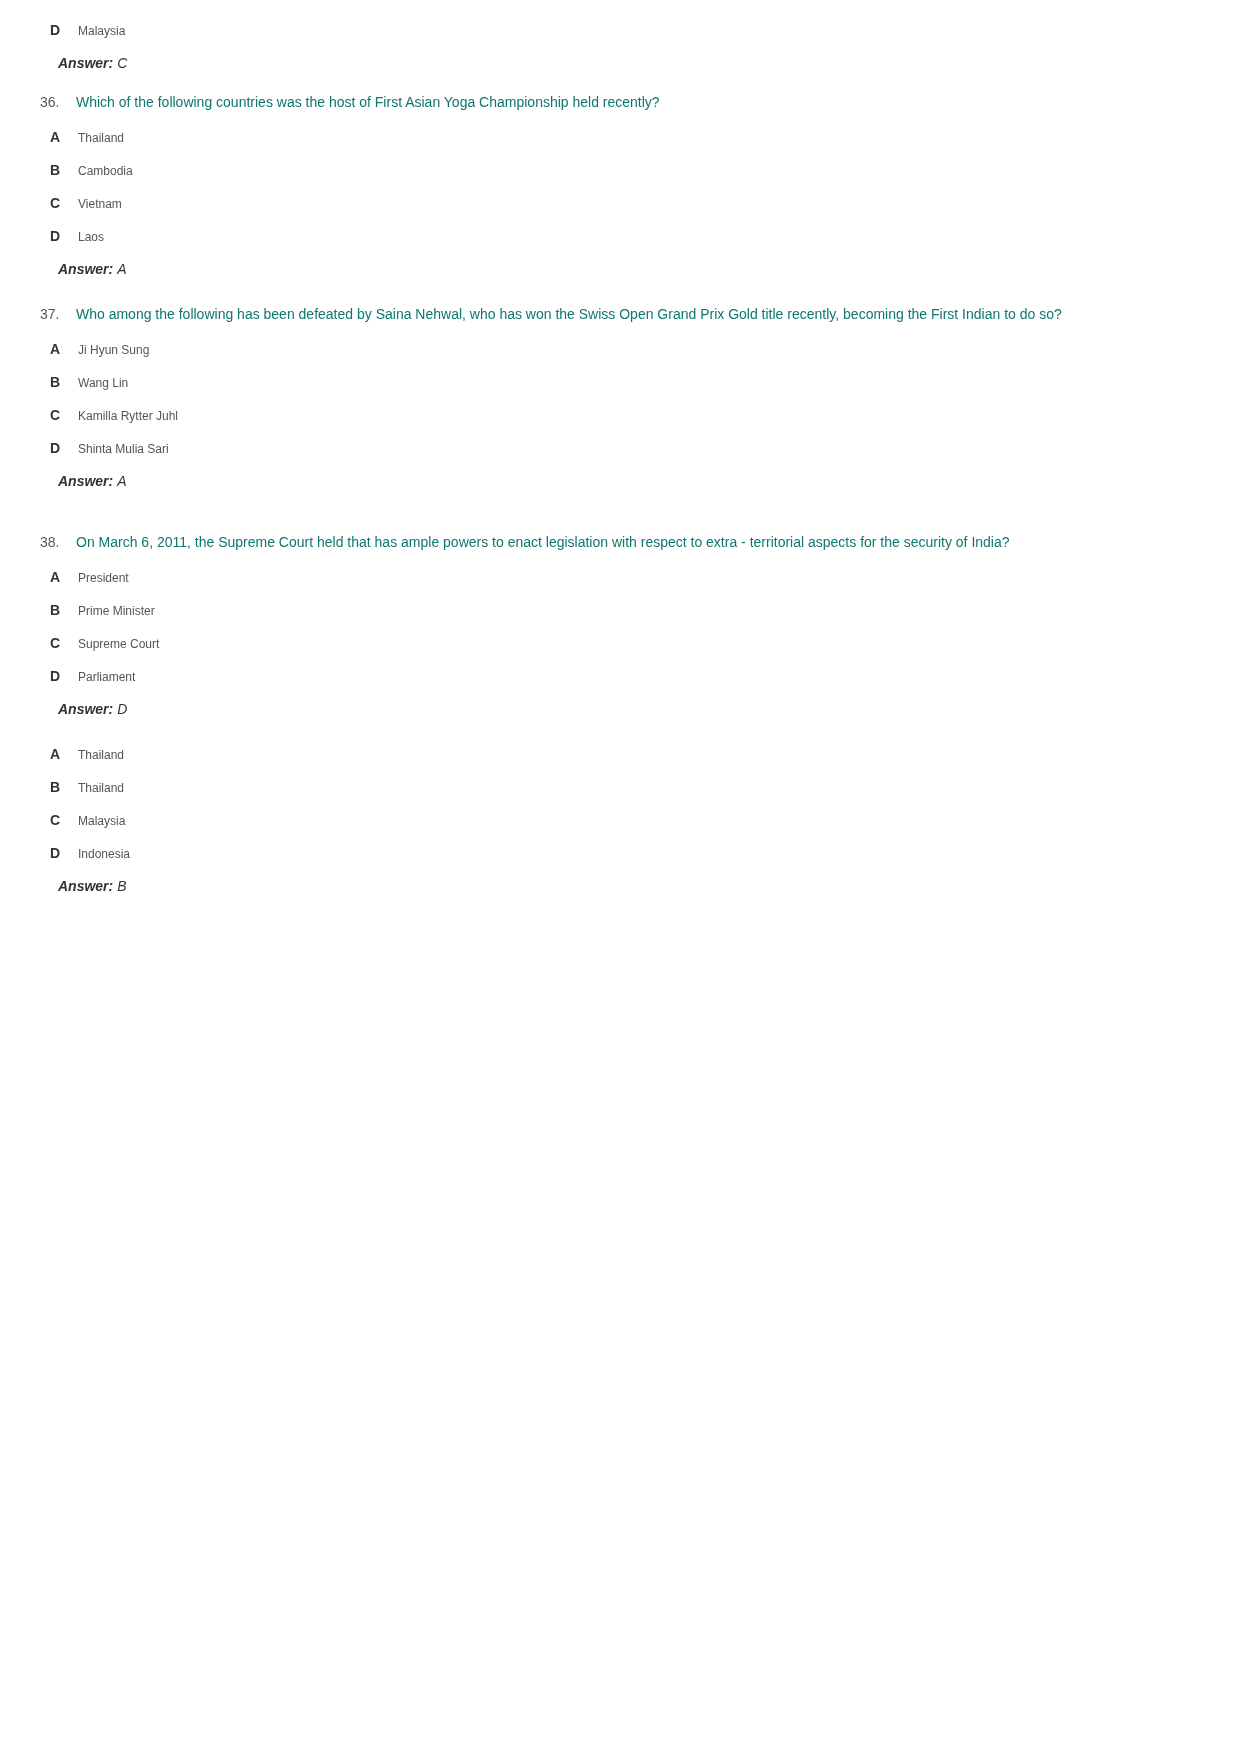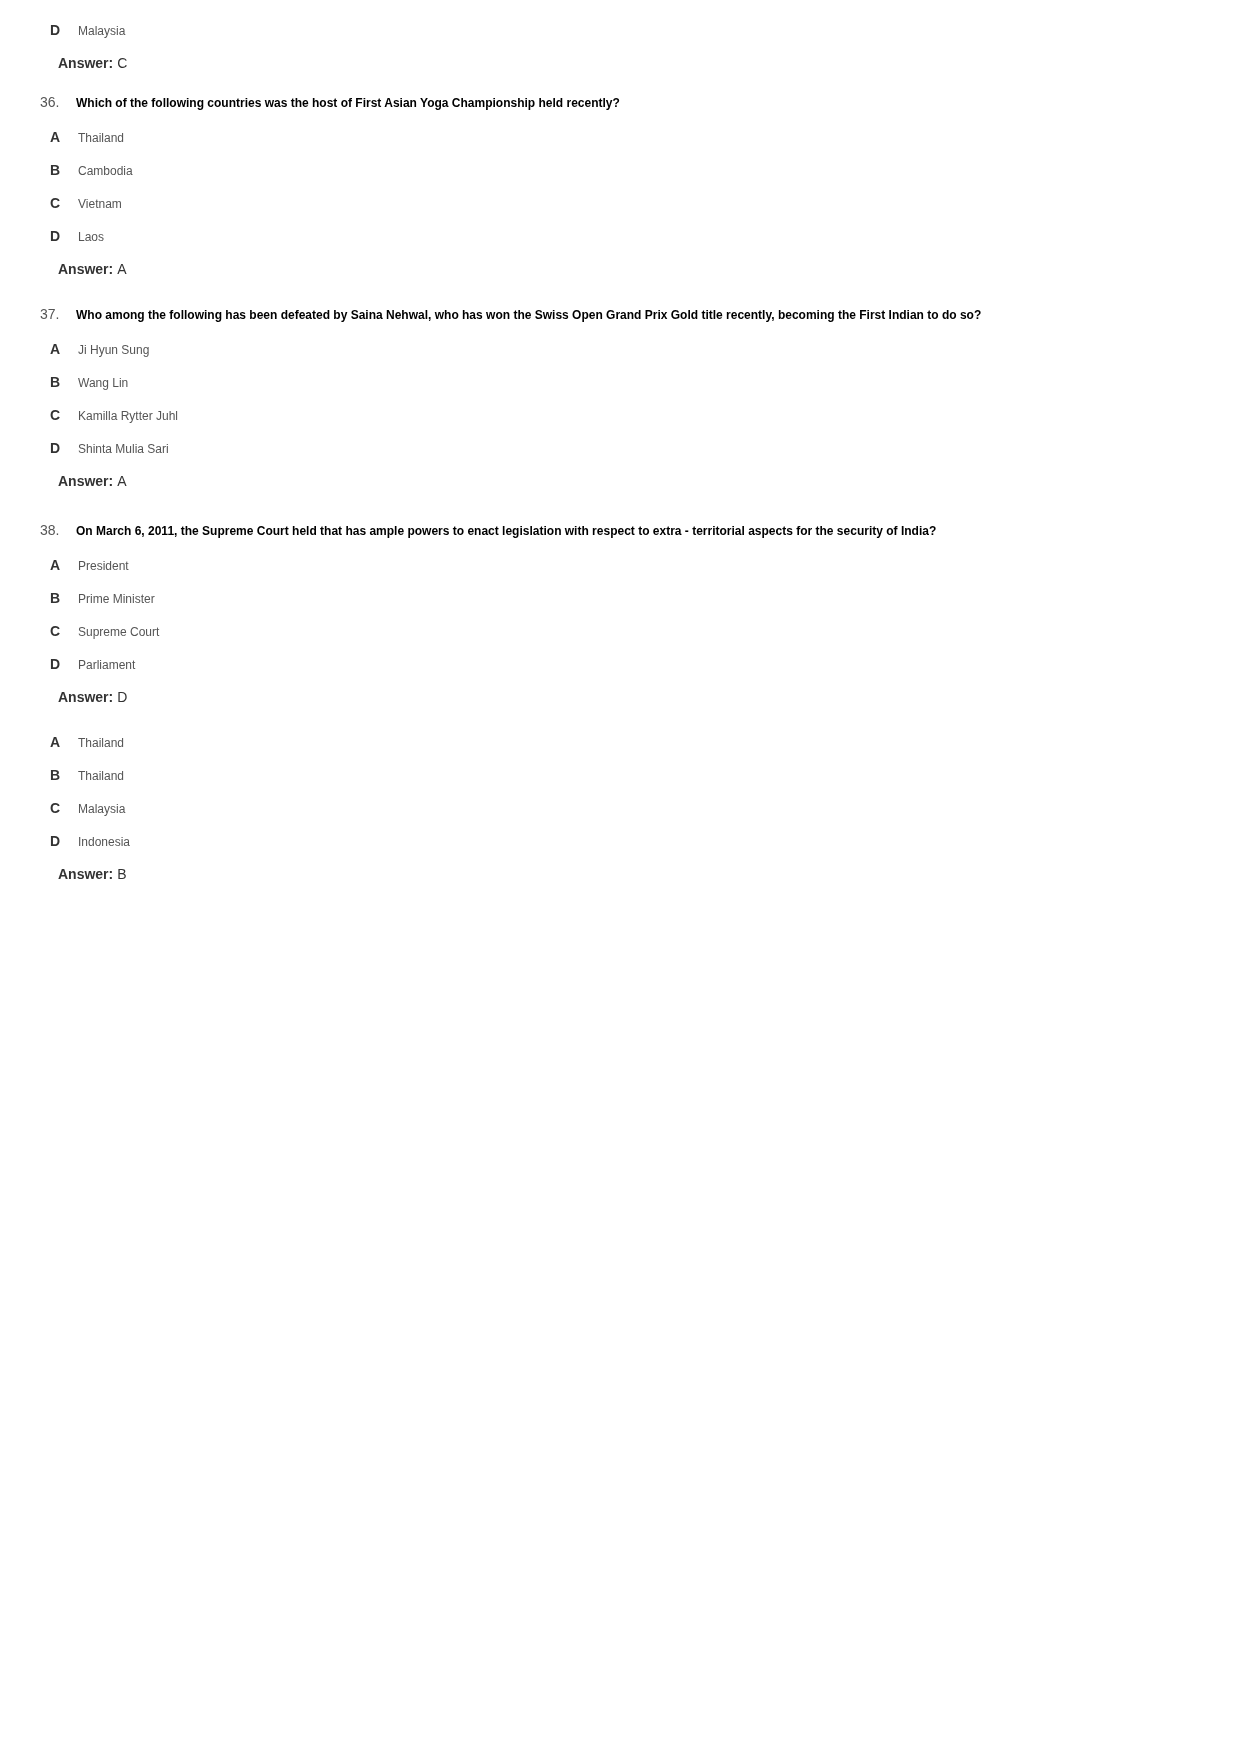--- a/index.html
+++ b/index.html
@@ -22,23 +22,23 @@
       display: flex;
       align-items: center;
       margin-bottom: 14px;
     }
     .question-number {
       color: #555;
       min-width: 36px;
       font-size: 14px;
     }
     .question-text {
-      font-weight: bold;
-      font-size: 12px;
-      color: #000000;
+      font-weight: normal;
+      font-size: 14px;
+      color: #0f766e;
       flex: 1;
     }
     .option-row {
       display: flex;
       align-items: center;
       margin-bottom: 12px;
       padding-left: 10px;
     }
     .option-letter {
       font-weight: bold;
@@ -47,35 +47,36 @@
       font-size: 14px;
     }
     .option-text {
       color: #555;
       font-size: 12px;
     }
     .answer-row {
       padding-left: 18px;
       margin-bottom: 10px;
       margin-top: 4px;
+      font-style: italic;
     }
     .answer-label {
       font-weight: bold;
       font-size: 14px;
       color: #333;
     }
     .answer-value {
       font-size: 14px;
       color: #333;
     }
     .prev-answer-block {
       margin-bottom: 18px;
     }
     .section-gap {
-      margin-bottom: 28px;
+      margin-bottom: 40px;
     }
   </style>
 </head>
 <body>
 
 <div class="prev-answer-block">
   <div class="option-row">
     <span class="option-letter">D</span>
     <span class="option-text">Malaysia</span>
   </div>

